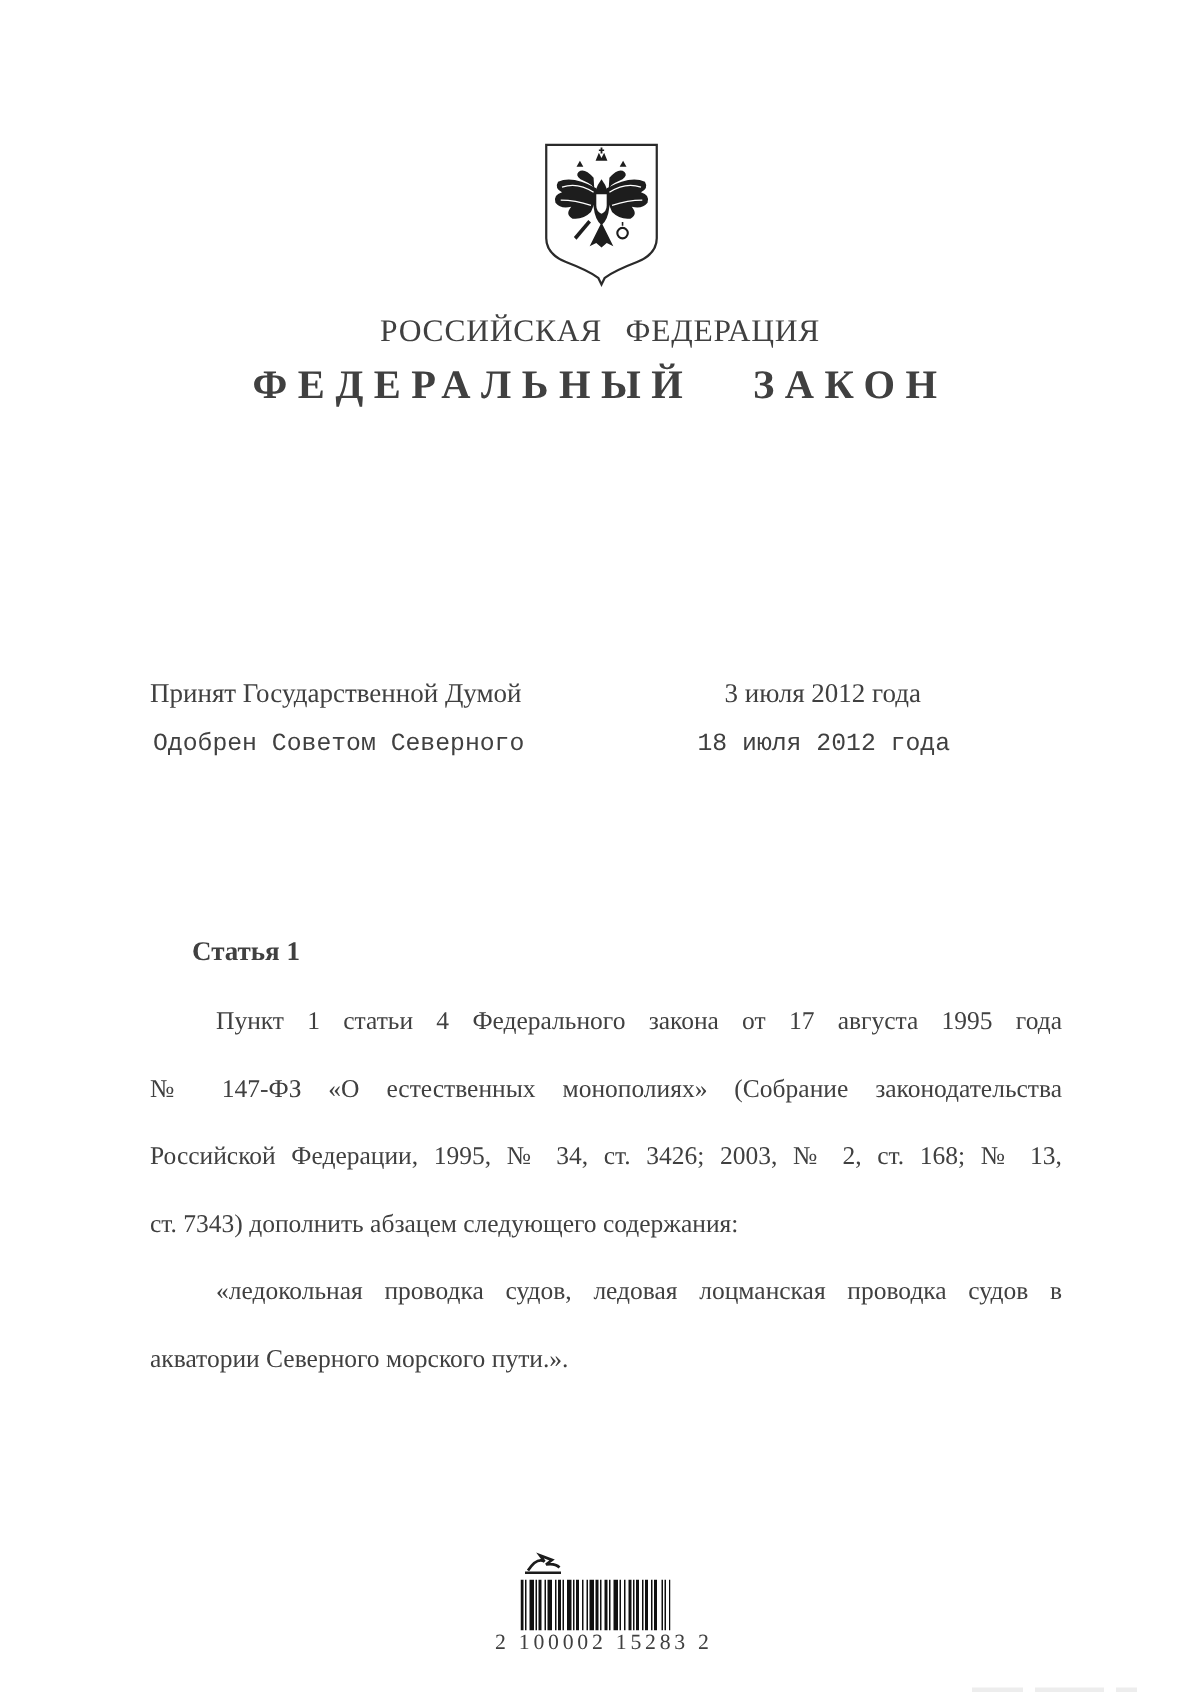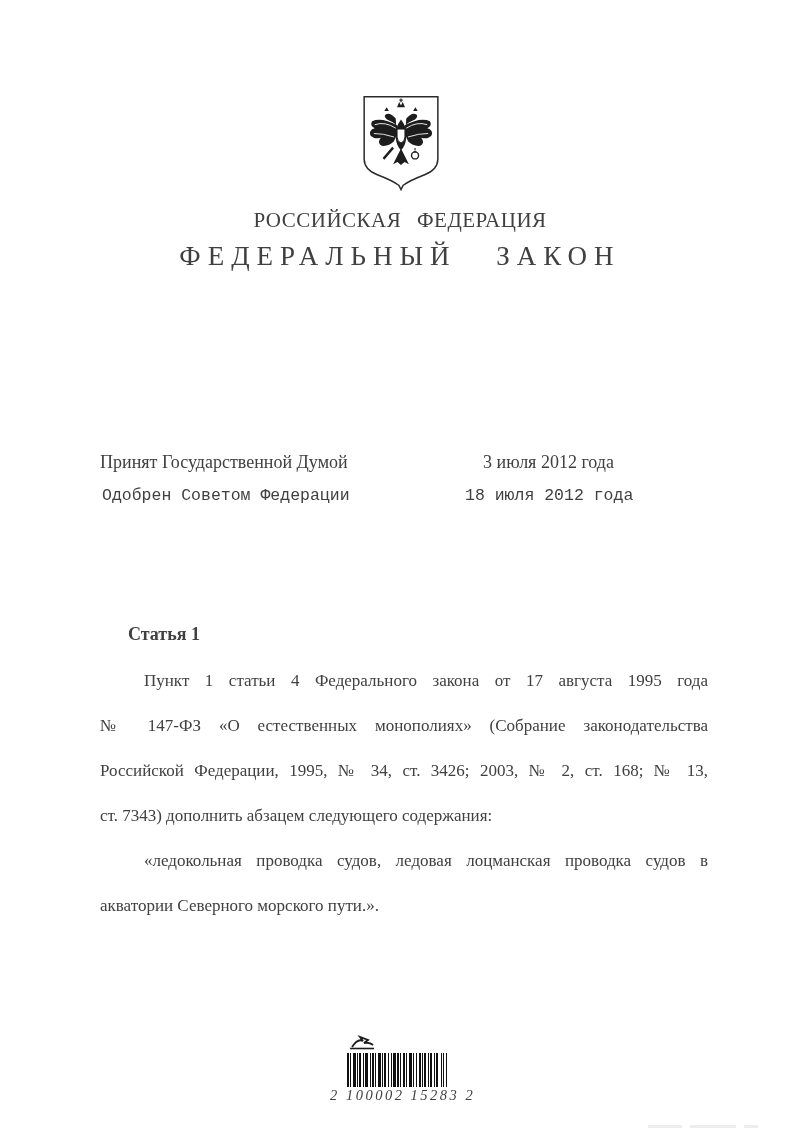--- a/index.html
+++ b/index.html
@@ -8,21 +8,21 @@
     background:#ffffff; color:#404040; overflow:hidden;
     font-family:"Liberation Serif","DejaVu Serif",serif;
   }
   .emblem { position:absolute; left:357px; top:94px; width:88px; height:100px; }
   .country {
     position:absolute; top:208px; left:0; width:800px; text-align:center;
     font-size:21px; letter-spacing:0.5px; word-spacing:10px;
   }
   .doctype {
     position:absolute; top:241px; left:0; width:800px; text-align:center;
-    font-size:27px; font-weight:normal; letter-spacing:7px; word-spacing:26px;
+    font-size:27px; font-weight:bold; letter-spacing:7px; word-spacing:26px;
   }
   .law-title {
     position:absolute; top:346px; left:60px; width:680px; text-align:center;
     font-weight:bold; font-size:17.5px; line-height:26px;
   }
   .adoption { position:absolute; left:0; top:0; width:800px; font-size:18px; }
   .adopt-label { position:absolute; left:100px; top:452px; }
   .adopt-date  { position:absolute; left:483px; top:452px; }
   .approve-label {
     position:absolute; left:102px; top:486px;
@@ -41,21 +41,20 @@
   .bline { height:45px; line-height:45px; overflow:hidden; }
   .bline.j { text-align:justify; text-align-last:justify; }
   .bline.ind { padding-left:44px; }
   .barcode-block { position:absolute; left:330px; top:1034px; width:140px; }
   .squiggle { position:absolute; left:16px; top:0; }
   .bars { position:absolute; left:17px; top:19px; }
   .bar-digits {
     position:absolute; left:0px; top:53px; width:140px; text-align:center;
     font-size:14.5px; letter-spacing:2.5px; white-space:nowrap;
     font-family:"Liberation Serif","DejaVu Serif",serif;
-    font-style:italic;
   }
   .artifact { position:absolute; top:1125px; left:648px; width:152px; height:5px; }
   .artifact span { display:inline-block; height:3px; background:#ededed; margin-right:8px; vertical-align:top; }
   .a1{width:34px;} .a2{width:46px;} .a3{width:14px;}
 </style>
 </head>
 <body>
 
 <div class="page">
 
@@ -88,21 +87,21 @@
     </svg>
   </div>
 
   <div class="country">РОССИЙСКАЯ ФЕДЕРАЦИЯ</div>
   <div class="doctype">ФЕДЕРАЛЬНЫЙ ЗАКОН</div>
 
 
   <div class="adoption">
     <span class="adopt-label">Принят Государственной Думой</span>
     <span class="adopt-date">3 июля 2012 года</span>
-    <span class="approve-label">Одобрен Советом Федерации</span>
+    <span class="approve-label">Одобрен Советом Северного</span>
     <span class="approve-date">18 июля 2012 года</span>
   </div>
 
   <div class="article-heading">Статья 1</div>
 
   <div class="body-par">
     <div class="bline j ind">Пункт 1 статьи 4 Федерального закона от 17 августа 1995 года</div>
     <div class="bline j">№ 147-ФЗ «О естественных монополиях» (Собрание законодательства</div>
     <div class="bline j">Российской Федерации, 1995, № 34, ст. 3426; 2003, № 2, ст. 168; № 13,</div>
     <div class="bline">ст. 7343) дополнить абзацем следующего содержания:</div>

